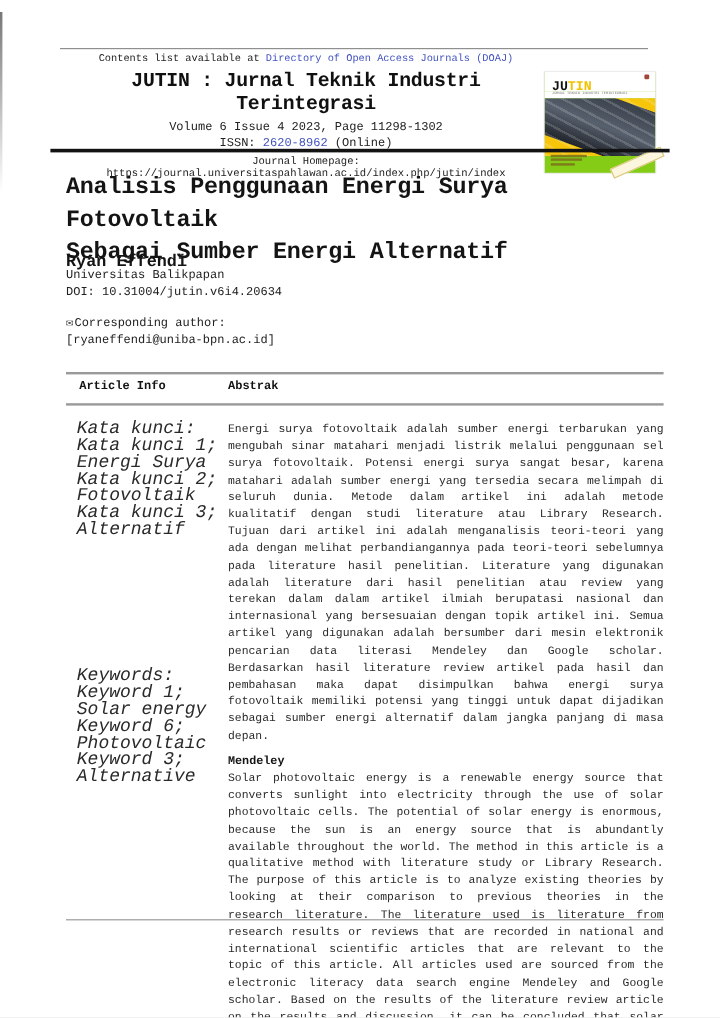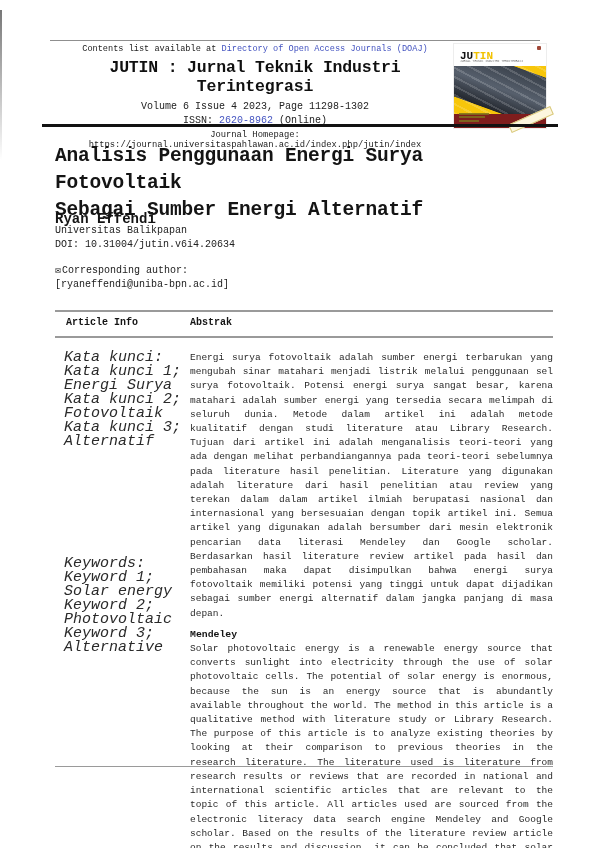--- a/index.html
+++ b/index.html
@@ -18,21 +18,21 @@
   .rule-thin-top { position:absolute; left:50px; top:40px; width:490px; height:1px; background:#8f8f8f; }
   .header-text { position:absolute; left:48px; top:44px; width:414px; text-align:center; }
   .contents-line { font-size:8.6px; color:#222; letter-spacing:0; }
   .link { color:#4353c0; }
   a.link { text-decoration:none; cursor:pointer; }
   .journal-title { margin-top:4px; font-size:16.5px; font-weight:bold; color:#101010; letter-spacing:-0.2px; }
   .volume-line { margin-top:5px; font-size:10px; color:#222; }
   .issn-line { margin-top:3px; font-size:10px; color:#222; }
   .homepage-line { margin-top:4px; font-size:8.8px; color:#222; }
 
-  .logo { position:absolute; left:454px; top:44px; width:92px; height:84px; background:#7f1d1d; box-shadow:0 0 0 1px #ededed; }
+  .logo { position:absolute; left:454px; top:60px; width:92px; height:84px; background:#84cc16; box-shadow:0 0 0 1px #ededed; }
   .logo-head { position:relative; height:14px; background:#fff; padding:2px 0 0 6px; }
   .logo-ju { font-weight:bold; font-size:11px; color:#121212; }
   .logo-tin { font-weight:bold; font-size:11px; color:#f2c200; }
   .logo-dot { position:absolute; top:2px; right:5px; width:4px; height:4px; background:#a04838; border-radius:1px; }
   .logo-tagline { background:#fff; font-size:3px; line-height:4px; color:#777; padding:0 0 2px 6px; white-space:nowrap; overflow:hidden; }
   .logo-img {
     position:relative; height:48px;
     background:
       repeating-linear-gradient(28deg, rgba(255,255,255,0.16) 0 2px, rgba(255,255,255,0) 2px 8px),
       linear-gradient(200deg, #f7c60a 14%, #39404a 15%, #57606d 48%, #22262d 78%, #f7c60a 79%);
@@ -132,21 +132,21 @@
     <div class="col-info">
       <div class="kata-kunci-block">
         <div>Kata kunci:</div>
         <div>Kata kunci 1; Energi Surya</div>
         <div>Kata kunci 2; Fotovoltaik</div>
         <div>Kata kunci 3; Alternatif</div>
       </div>
       <div class="keywords-block">
         <div>Keywords:</div>
         <div>Keyword 1; Solar energy</div>
-        <div>Keyword 2; Photovoltaic</div>
+        <div>Keyword 6; Photovoltaic</div>
         <div>Keyword 3; Alternative</div>
       </div>
     </div>
     <div class="col-abstract">
       <p class="abstract-par">Energi surya fotovoltaik adalah sumber energi terbarukan yang mengubah sinar matahari menjadi listrik melalui penggunaan sel surya fotovoltaik. Potensi energi surya sangat besar, karena matahari adalah sumber energi yang tersedia secara melimpah di seluruh dunia. Metode dalam artikel ini adalah metode kualitatif dengan studi literature atau Library Research. Tujuan dari artikel ini adalah menganalisis teori-teori yang ada dengan melihat perbandiangannya pada teori-teori sebelumnya pada literature hasil penelitian. Literature yang digunakan adalah literature dari hasil penelitian atau review yang terekan dalam dalam artikel ilmiah berupatasi nasional dan internasional yang bersesuaian dengan topik artikel ini. Semua artikel yang digunakan adalah bersumber dari mesin elektronik pencarian data literasi Mendeley dan Google scholar. Berdasarkan hasil literature review artikel pada hasil dan pembahasan maka dapat disimpulkan bahwa energi surya fotovoltaik memiliki potensi yang tinggi untuk dapat dijadikan sebagai sumber energi alternatif dalam jangka panjang di masa depan.</p>
       <p class="abstract-heading">Mendeley</p>
       <p class="abstract-par">Solar photovoltaic energy is a renewable energy source that converts sunlight into electricity through the use of solar photovoltaic cells. The potential of solar energy is enormous, because the sun is an energy source that is abundantly available throughout the world. The method in this article is a qualitative method with literature study or Library Research. The purpose of this article is to analyze existing theories by looking at their comparison to previous theories in the research literature. The literature used is literature from research results or reviews that are recorded in national and international scientific articles that are relevant to the topic of this article. All articles used are sourced from the electronic literacy data search engine Mendeley and Google scholar. Based on the results of the literature review article on the results and discussion, it can be concluded that solar photovoltaic energy has high potential to be used as an alternative energy source in the long term in the future.</p>
     </div>
   </div>
 

